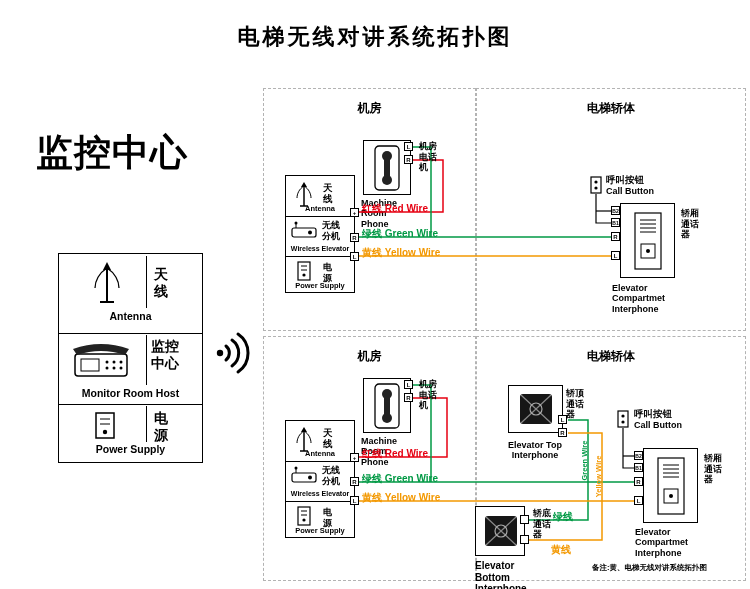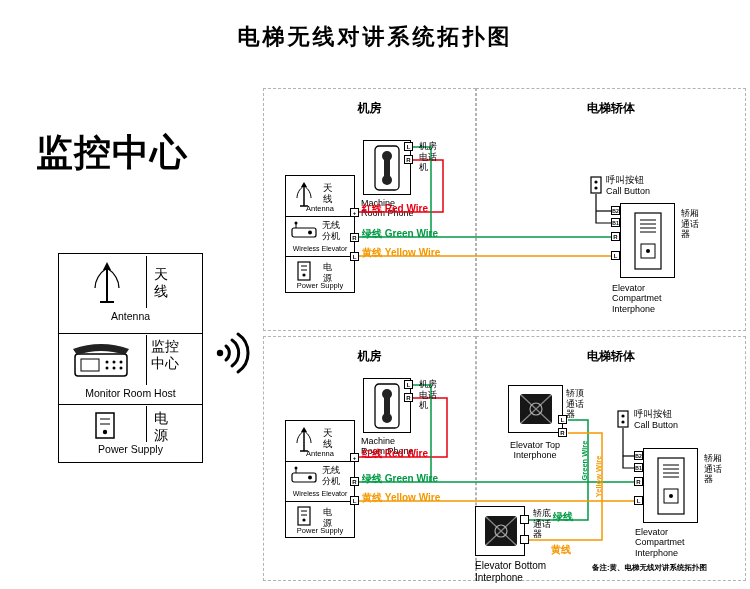--- a/index.html
+++ b/index.html
@@ -2,22 +2,22 @@
 <html><head>
 <meta charset="utf-8">
 <style>
   *{margin:0;padding:0;box-sizing:border-box}
   html,body{background:#fff}
   body{font-family:"Liberation Sans","DejaVu Sans",sans-serif;color:#000}
   #root{position:relative;width:750px;height:589px;background:#fff;overflow:hidden}
   .abs{position:absolute}
   .box{position:absolute;border:1px solid #000;background:#fff;z-index:3}
   .dashed{position:absolute;border:1px dashed #b3b3b3;z-index:0}
-  .cn{font-weight:normal;line-height:1.18;word-break:break-all}
-  .en{font-weight:normal;line-height:1.15}
+  .cn{font-weight:bold;line-height:1.18;word-break:break-all}
+  .en{font-weight:bold;line-height:1.15}
   .term{position:absolute;width:9px;height:9px;border:1px solid #000;background:#fff;
         font-size:6px;line-height:8px;text-align:center;font-weight:bold;z-index:6}
   .wlabel{position:absolute;font-size:10px;font-weight:bold;white-space:nowrap;z-index:4}
   .vlabel{position:absolute;font-size:7.5px;font-weight:bold;white-space:nowrap;
           text-align:center;transform:rotate(-90deg);z-index:4}
   .red{color:#e60012}.green{color:#009944}.yellow{color:#f39800}
   .seclabel{position:absolute;font-size:12px;font-weight:bold;text-align:center;z-index:2}
   .cellline{position:absolute;left:0;width:100%;height:0;border-top:1px solid #000}
   .vline{position:absolute;width:0;border-left:1px solid #000}
   svg.overlay{position:absolute;left:0;top:0;z-index:2;pointer-events:none}

